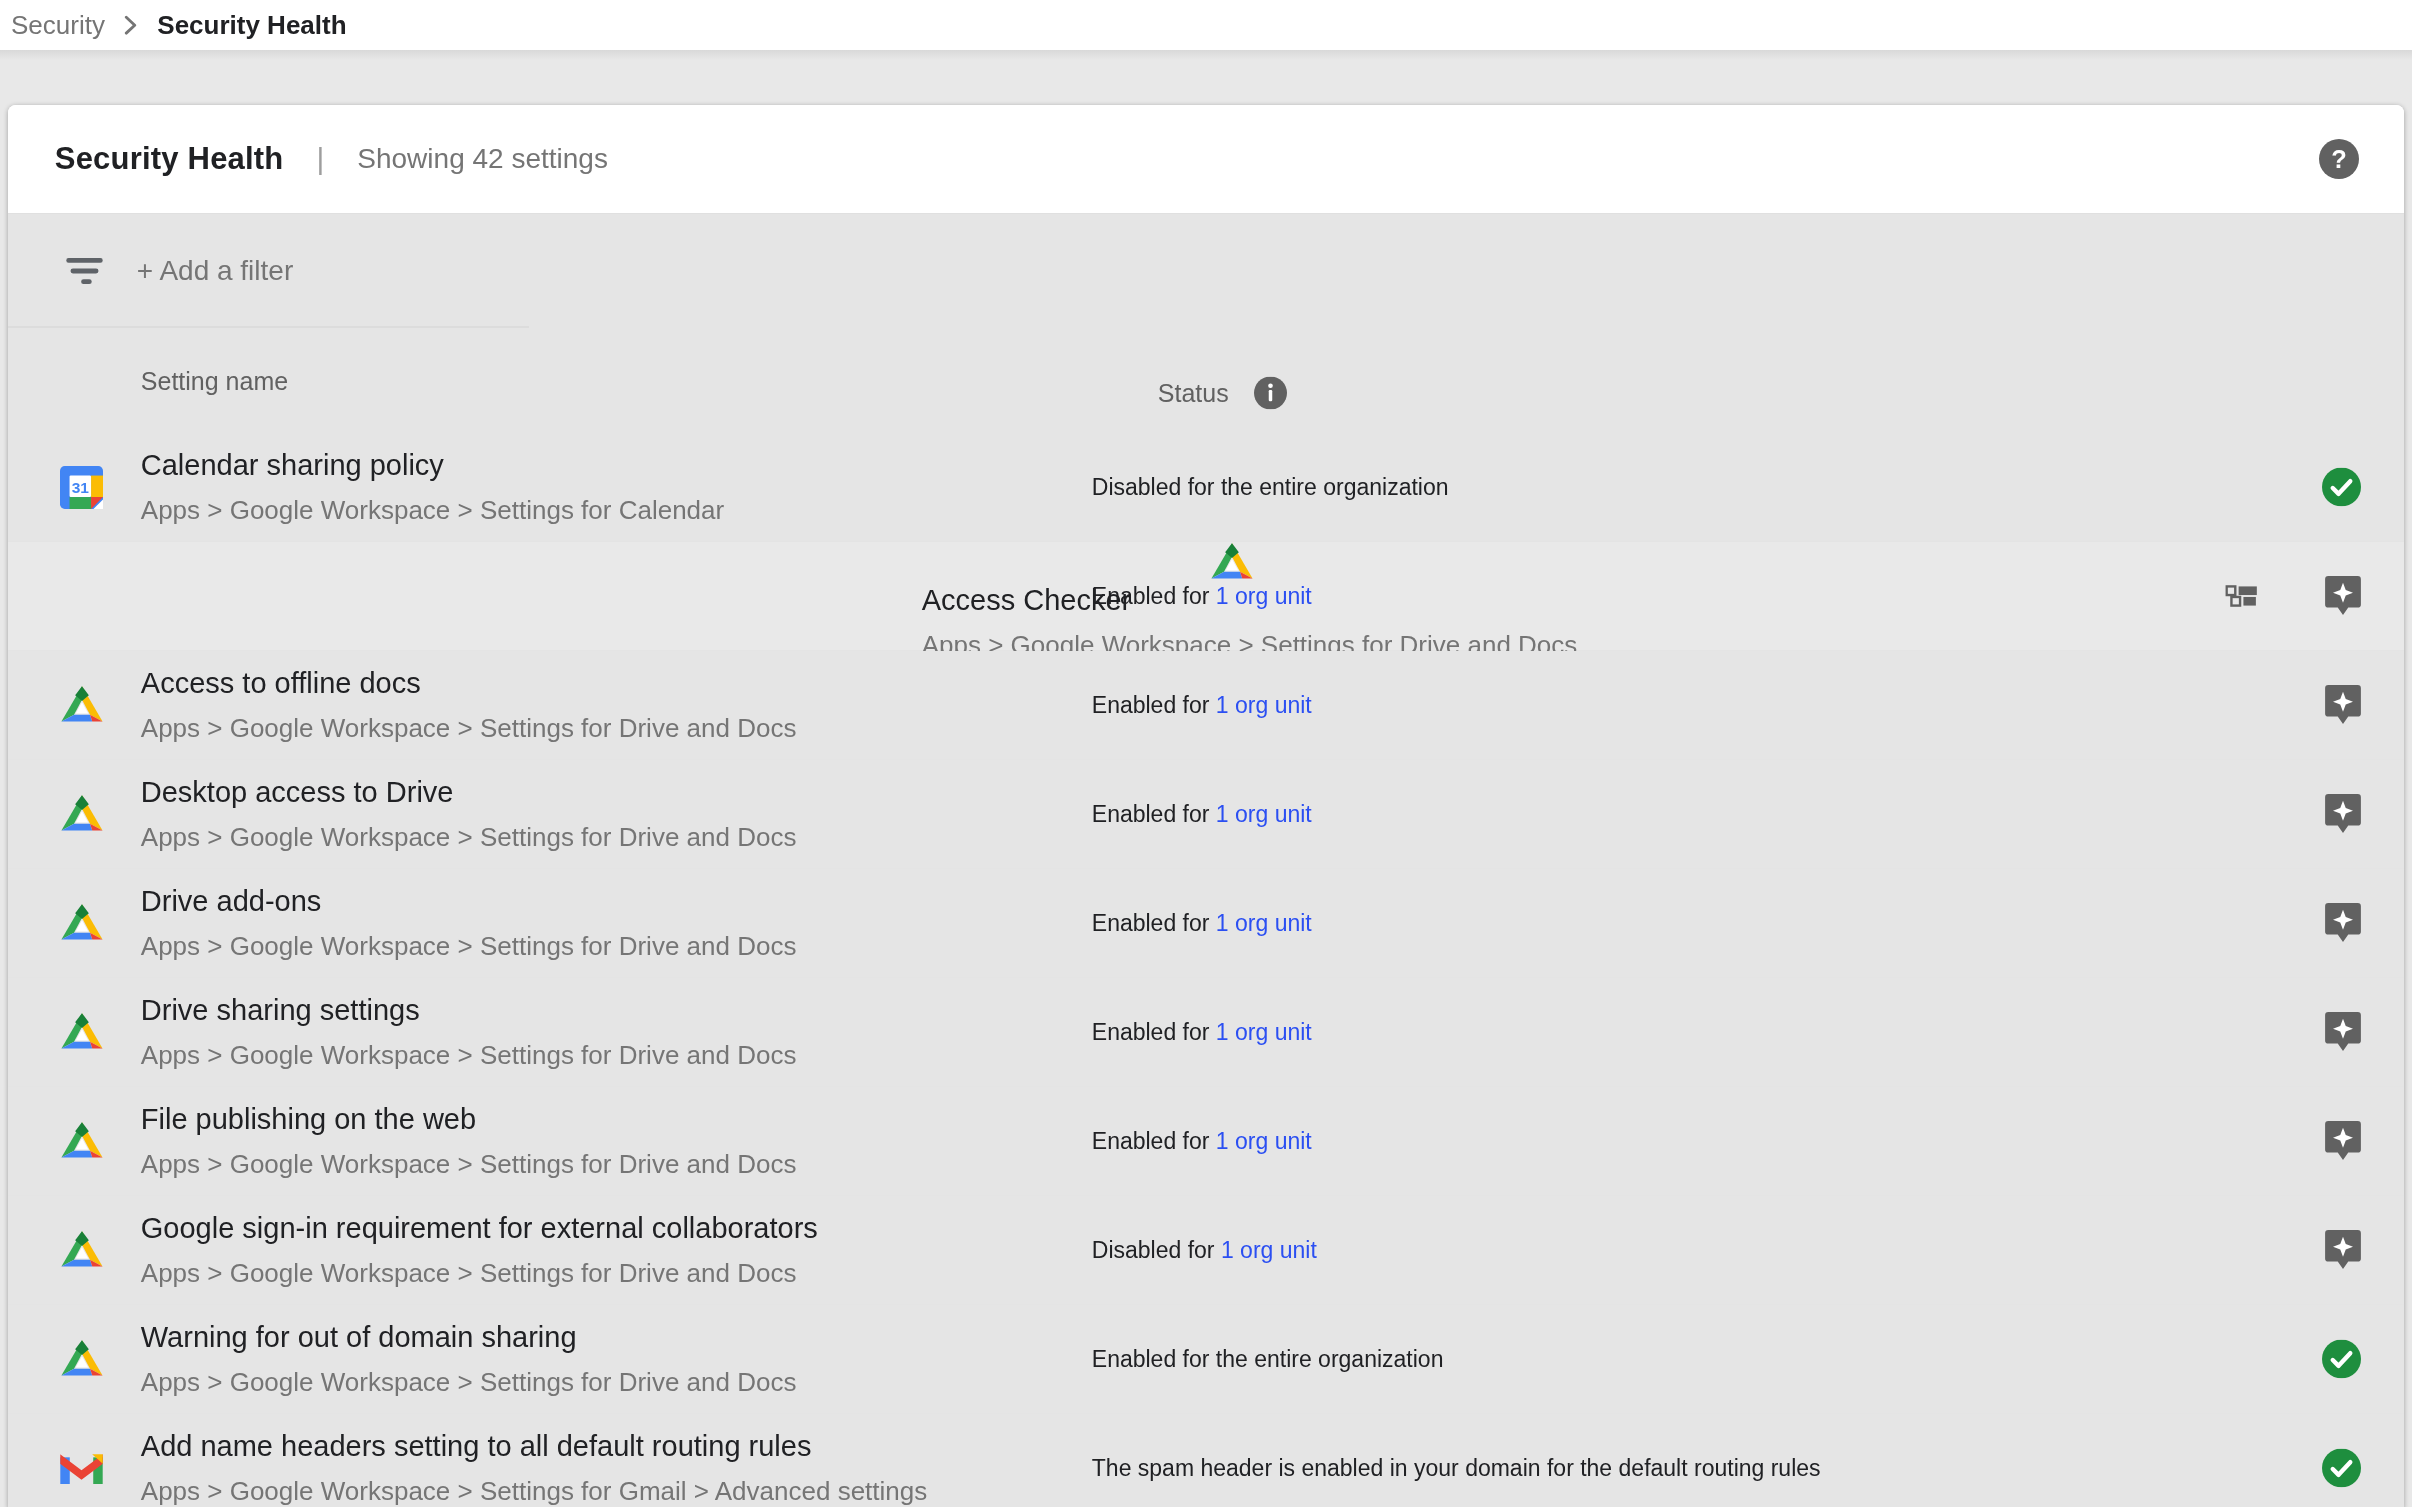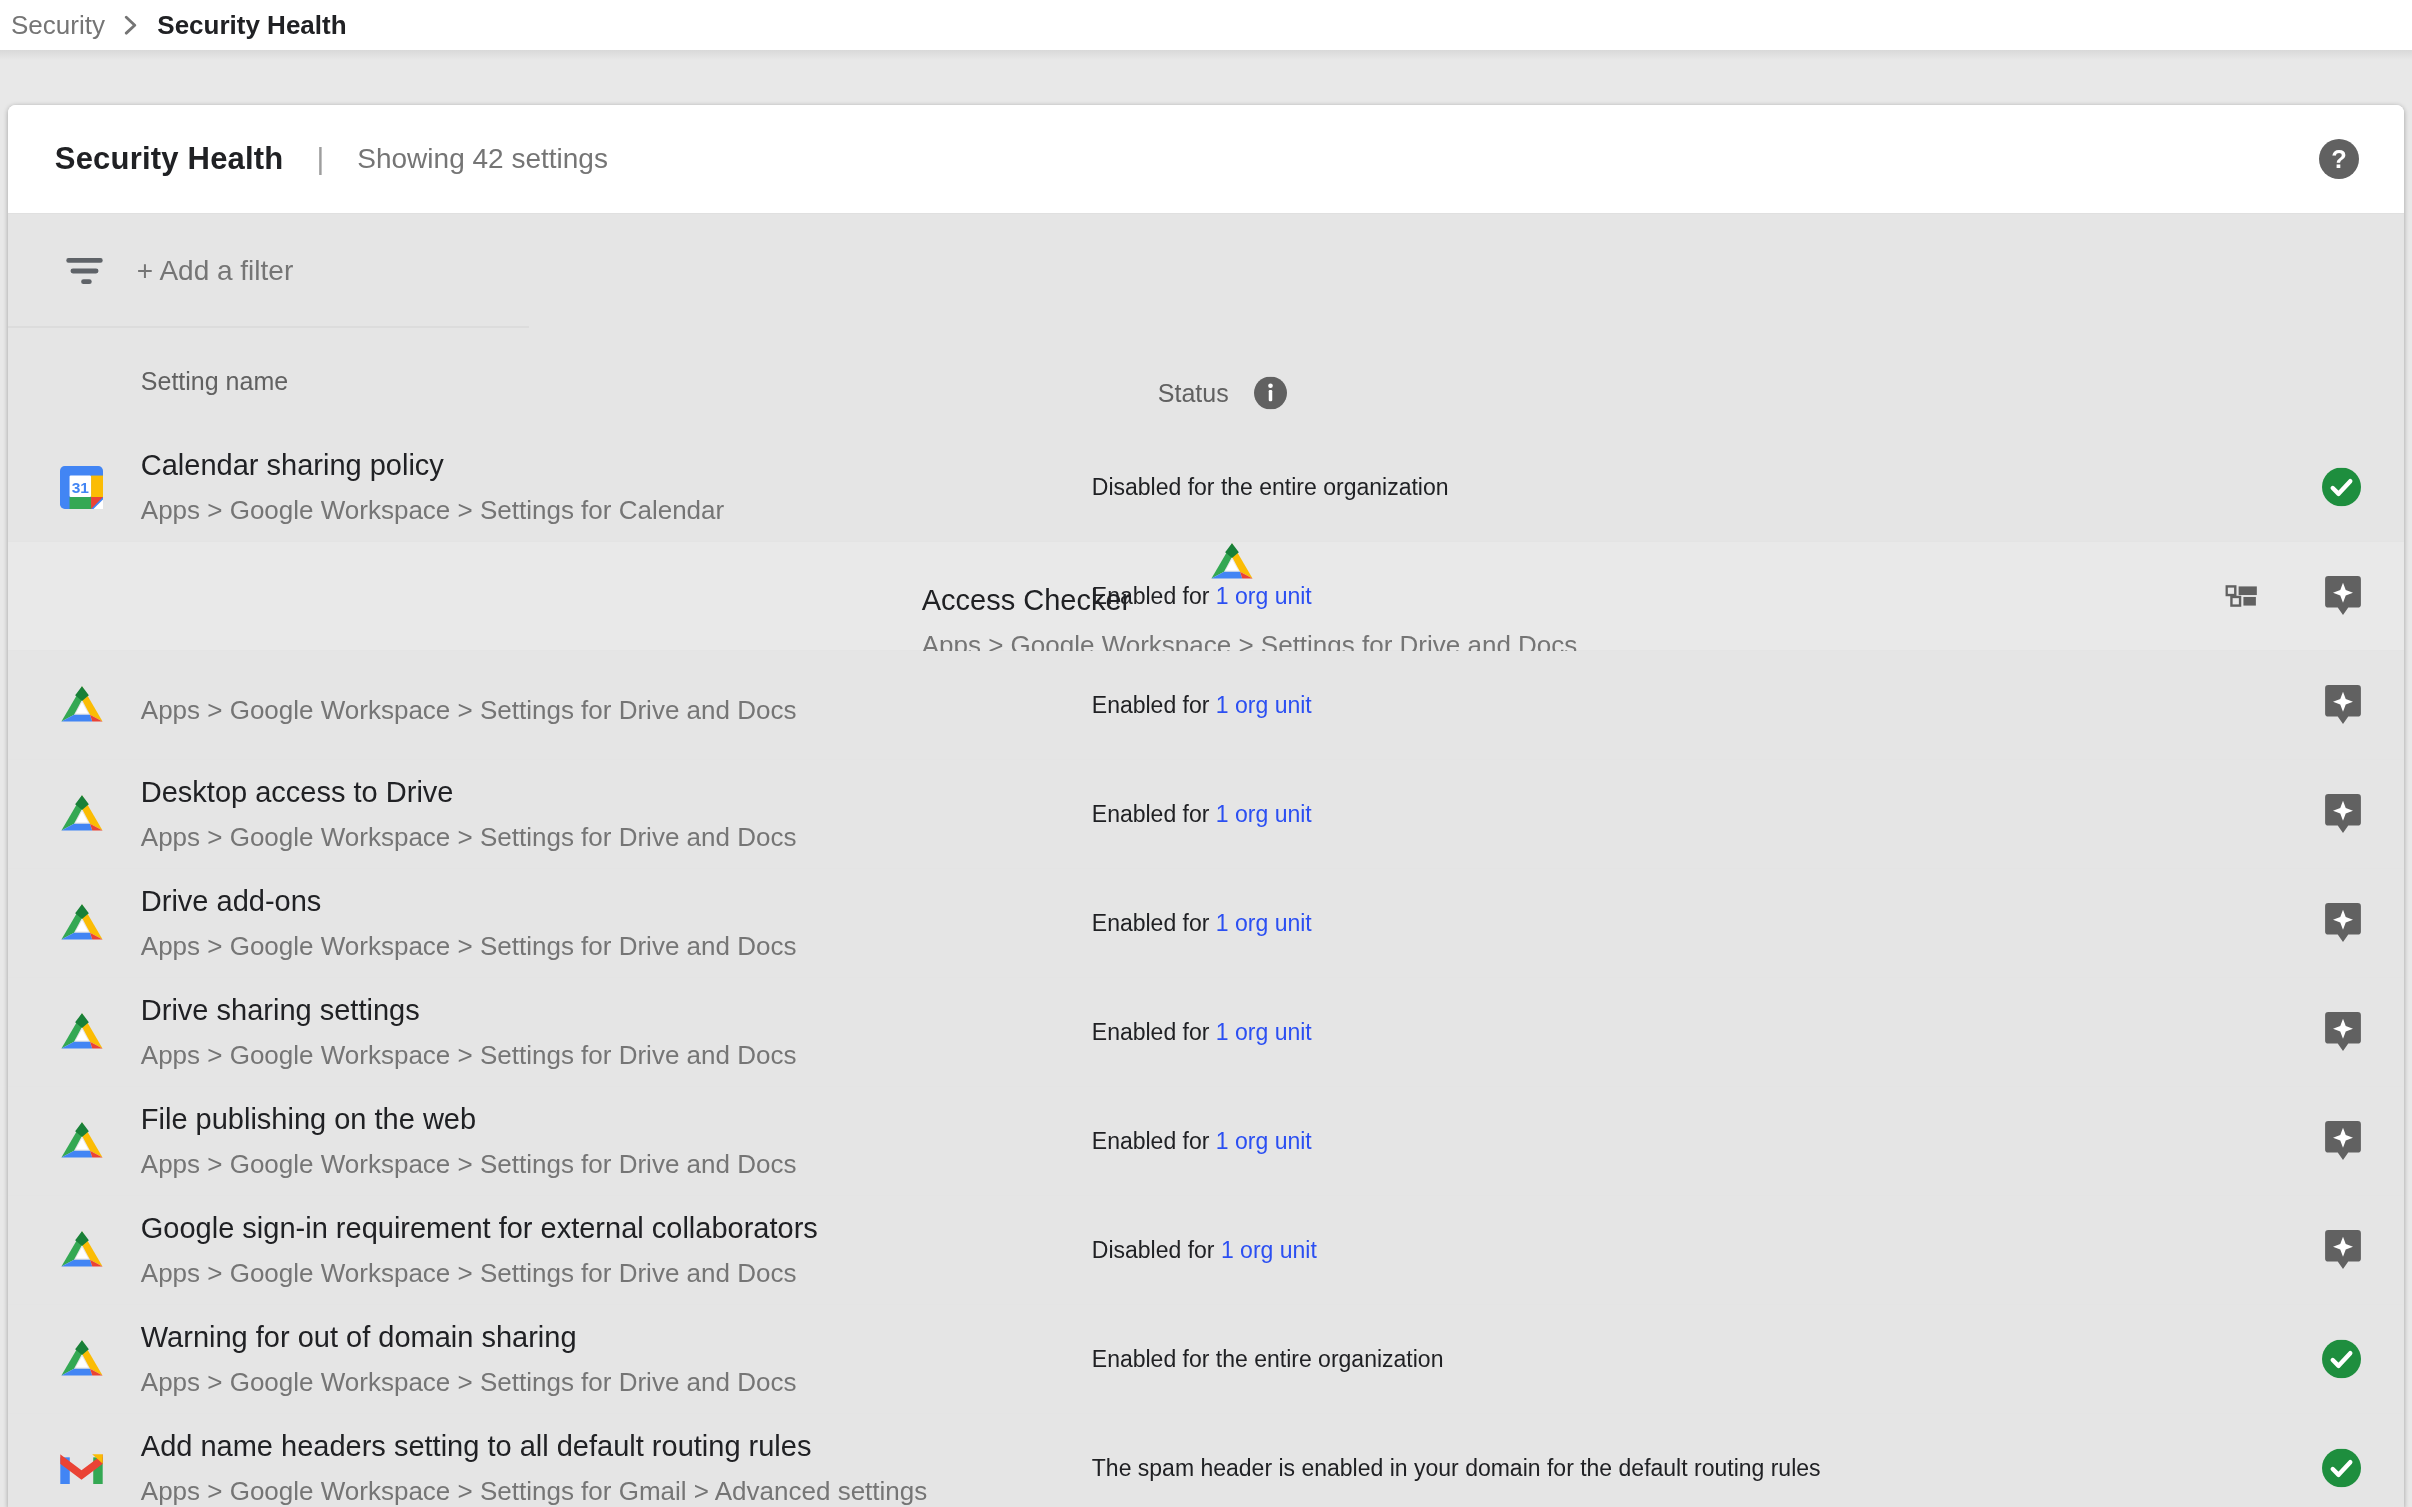--- a/index.html
+++ b/index.html
@@ -233,20 +233,21 @@
     </span>
 
   </div>
       <div class="row">
     <span class="app-icon-box">
       <svg class="app-svg app-drive" viewBox="0 0 40 35">
             <use href="#icon-drive"></use>
           </svg>
     </span>
     <div class="cell-name">
+      <div class="setting-title">Access to offline docs</div>
       <div class="setting-path">Apps &gt; Google Workspace &gt; Settings for Drive and Docs</div>
     </div>
     <div class="cell-status"><span>Enabled for </span><a class="org-link" href="#">1 org unit</a></div>
 
     <span class="row-icon slot-primary">
       <svg class="badge-svg" viewBox="0 0 34 38">
             <use href="#icon-badge"></use>
           </svg>
     </span>
 

